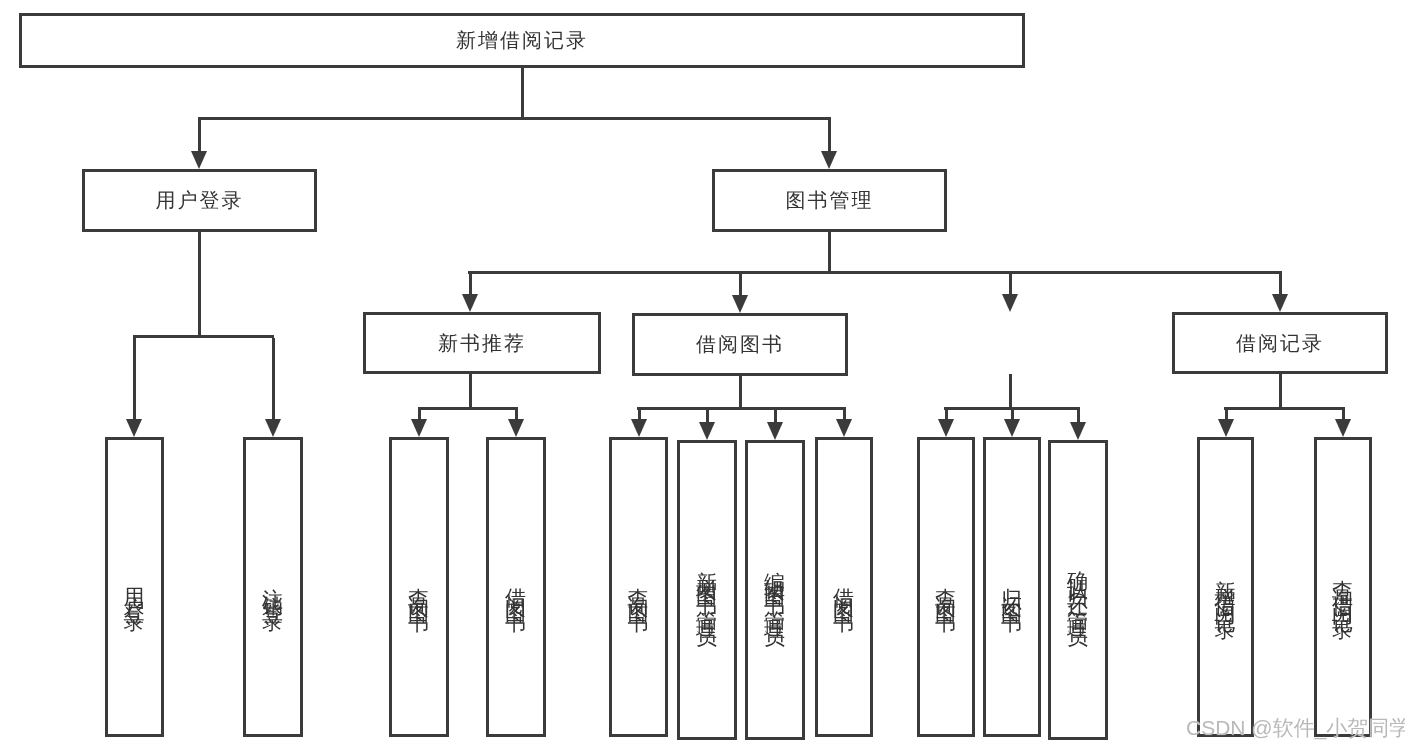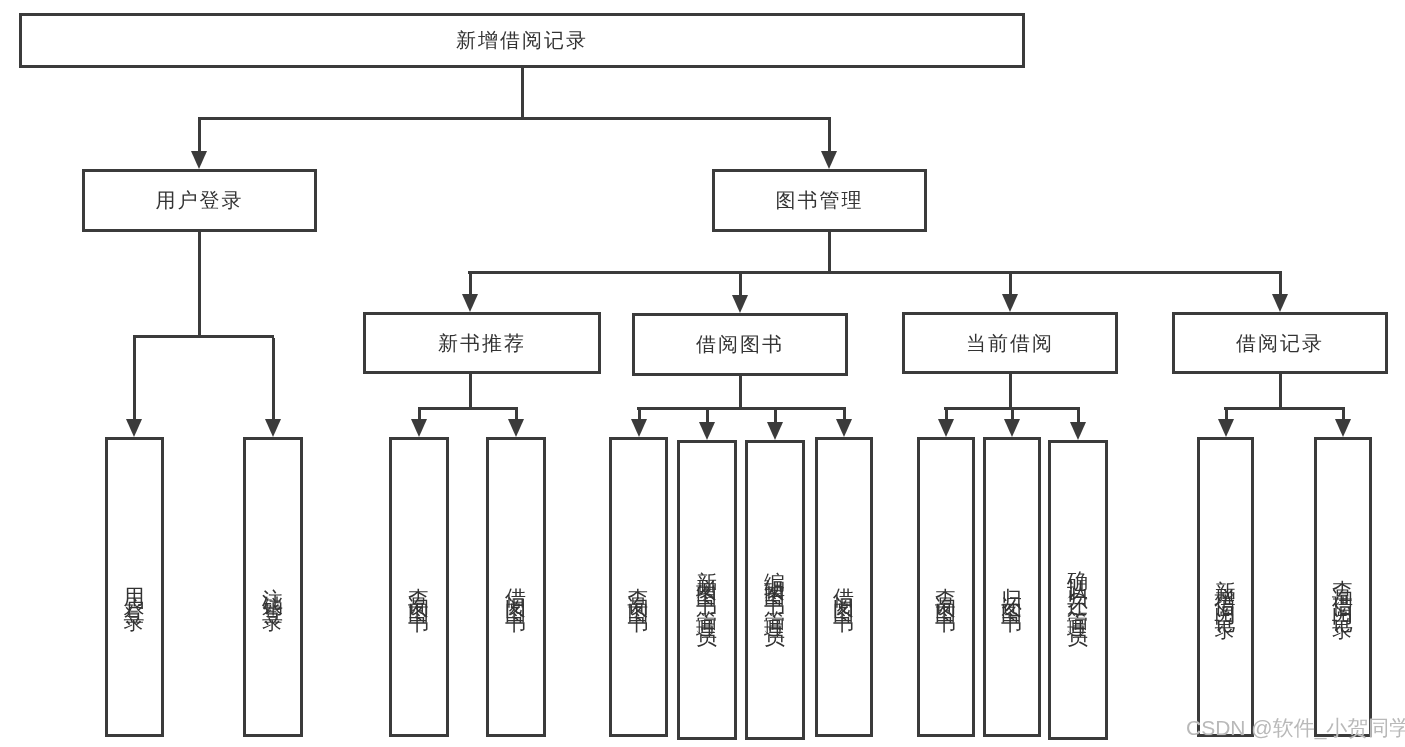--- a/index.html
+++ b/index.html
@@ -78,32 +78,29 @@
 
 <div id="canvas">
 
   <div class="hbox" style="left:19px;top:13px;width:1006px;height:55px">
     <span>新增借阅记录</span>
   </div>
 
   <div class="hbox" style="left:82px;top:169px;width:235px;height:63px">
     <span>用户登录</span>
   </div>
-  <div class="hbox" style="left:712px;top:169px;width:215px;height:63px">
+  <div class="hbox" style="left:712px;top:169px;width:235px;height:63px">
     <span>图书管理</span>
   </div>
 
   <div class="hbox" style="left:363px;top:312px;width:238px;height:62px">
     <span>新书推荐</span>
   </div>
   <div class="hbox" style="left:632px;top:313px;width:216px;height:63px">
     <span>借阅图书</span>
-  </div>
-  <div class="hbox" style="left:902px;top:312px;width:216px;height:62px">
-    <span>当前借阅</span>
   </div>
   <div class="hbox" style="left:1172px;top:312px;width:216px;height:62px">
     <span>借阅记录</span>
   </div>
 
   <div class="vbox" style="left:105px;top:437px;width:59px;height:300px">
     <span class="vtext">用户登录</span>
   </div>
   <div class="vbox" style="left:243px;top:437px;width:60px;height:300px">
     <span class="vtext">注销登录</span>

